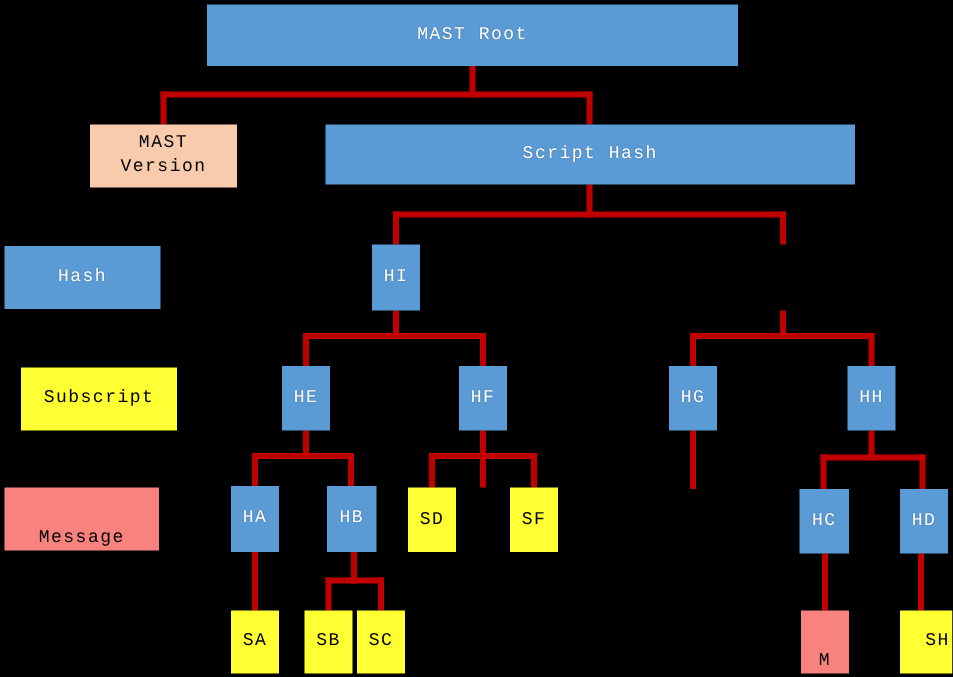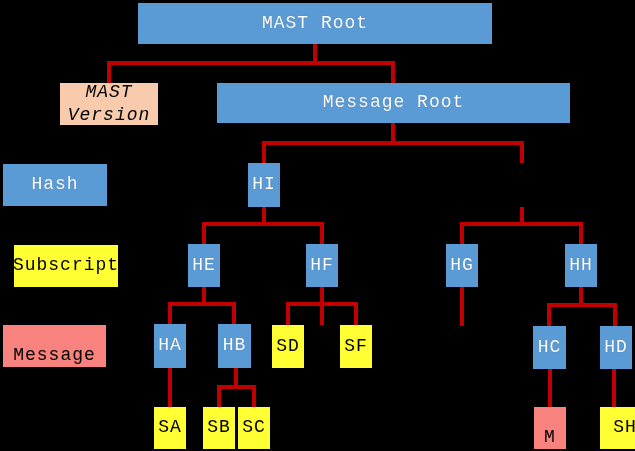--- a/index.html
+++ b/index.html
@@ -13,28 +13,28 @@
     --dark-text:#000000;
   }
   html,body{margin:0;padding:0;background:var(--background);}
   .canvas{
     position:relative;width:635px;height:451px;background:var(--background);
     font-family:"Liberation Mono","DejaVu Sans Mono",monospace;
     overflow:hidden;
   }
   .node{
     position:absolute;display:flex;align-items:center;justify-content:center;
-    text-align:center;font-size:18px;letter-spacing:1px;line-height:1.3;
+    text-align:center;font-size:12px;letter-spacing:1px;line-height:1.3;
     box-sizing:border-box;
   }
   .node span{white-space:pre-line;}
   .blue{background:var(--hash-fill);color:var(--light-text);text-shadow:0 0 1px rgba(0,0,0,.35);}
   .yellow{background:var(--subscript-fill);color:var(--dark-text);}
   .salmon{background:var(--message-fill);color:var(--dark-text);align-items:flex-end;}
-  .peach{background:var(--version-fill);color:var(--dark-text);font-style:italic;}
+  .peach{background:var(--version-fill);color:var(--dark-text);}
   .line{position:absolute;background:var(--connector);}
 </style>
 </head>
 <body>
 
 <div class="canvas">
 
   <div class="line" style="left:313px;top:44px;width:4px;height:21px"></div>
   <div class="line" style="left:107px;top:61px;width:288px;height:4px"></div>
   <div class="line" style="left:107px;top:61px;width:4px;height:22px"></div>
@@ -87,21 +87,21 @@
   <div class="node blue" style="left:138px;top:3px;width:354px;height:41px">
       <span>MAST Root</span>
     </div>
 
   <div class="node peach" style="left:60px;top:83px;width:98px;height:42px">
       <span>MAST
 Version</span>
     </div>
 
   <div class="node blue" style="left:217px;top:83px;width:353px;height:40px">
-      <span>Message Root</span>
+      <span>Script Hash</span>
     </div>
 
   <div class="node blue" style="left:3px;top:164px;width:104px;height:42px">
       <span>Hash</span>
     </div>
 
   <div class="node blue" style="left:248px;top:163px;width:32px;height:44px">
       <span>HI</span>
     </div>
 

